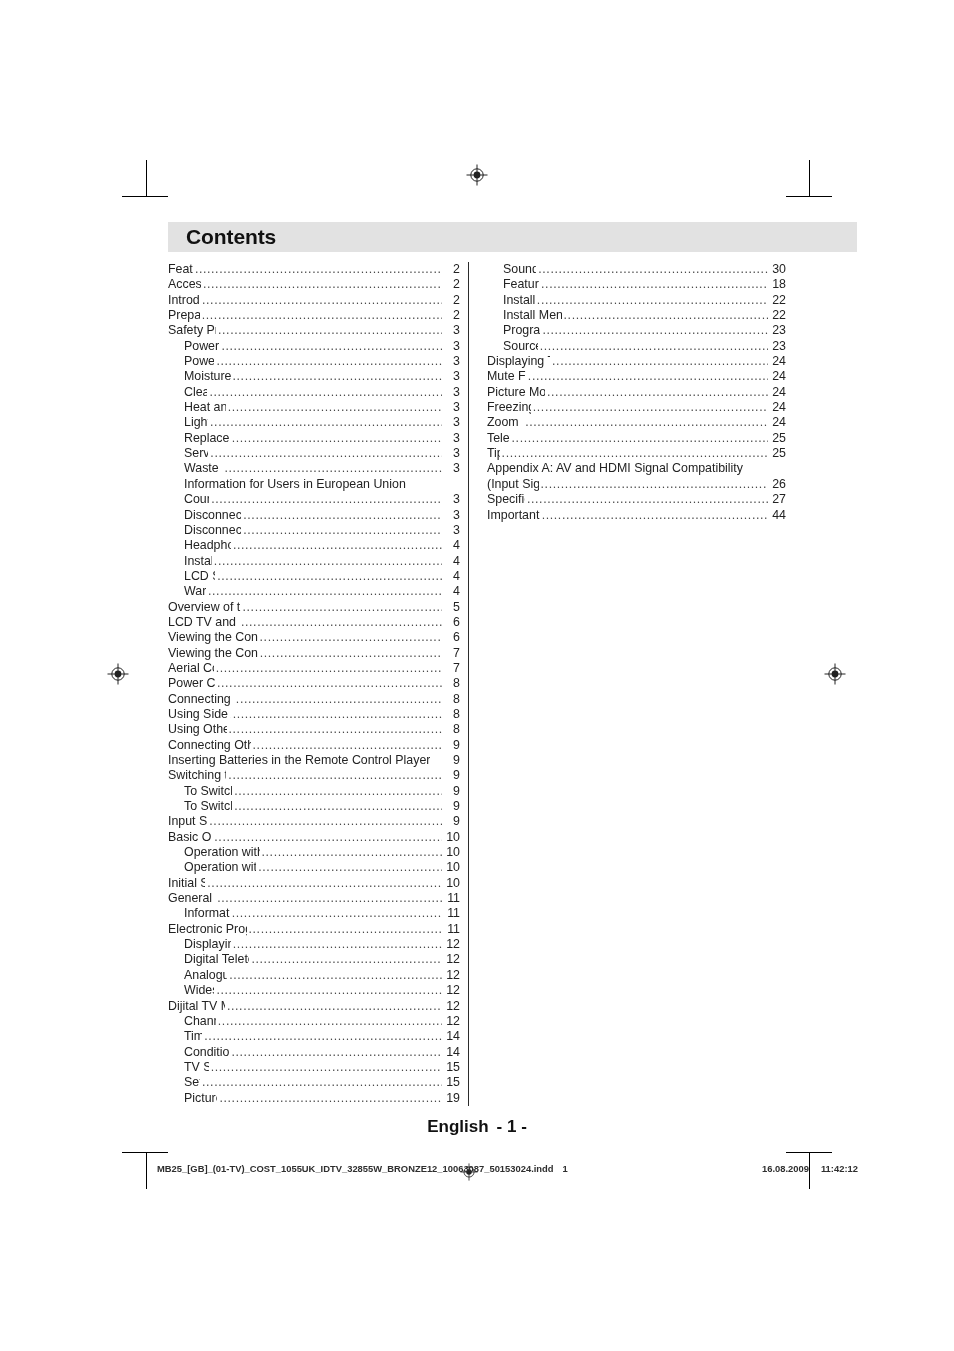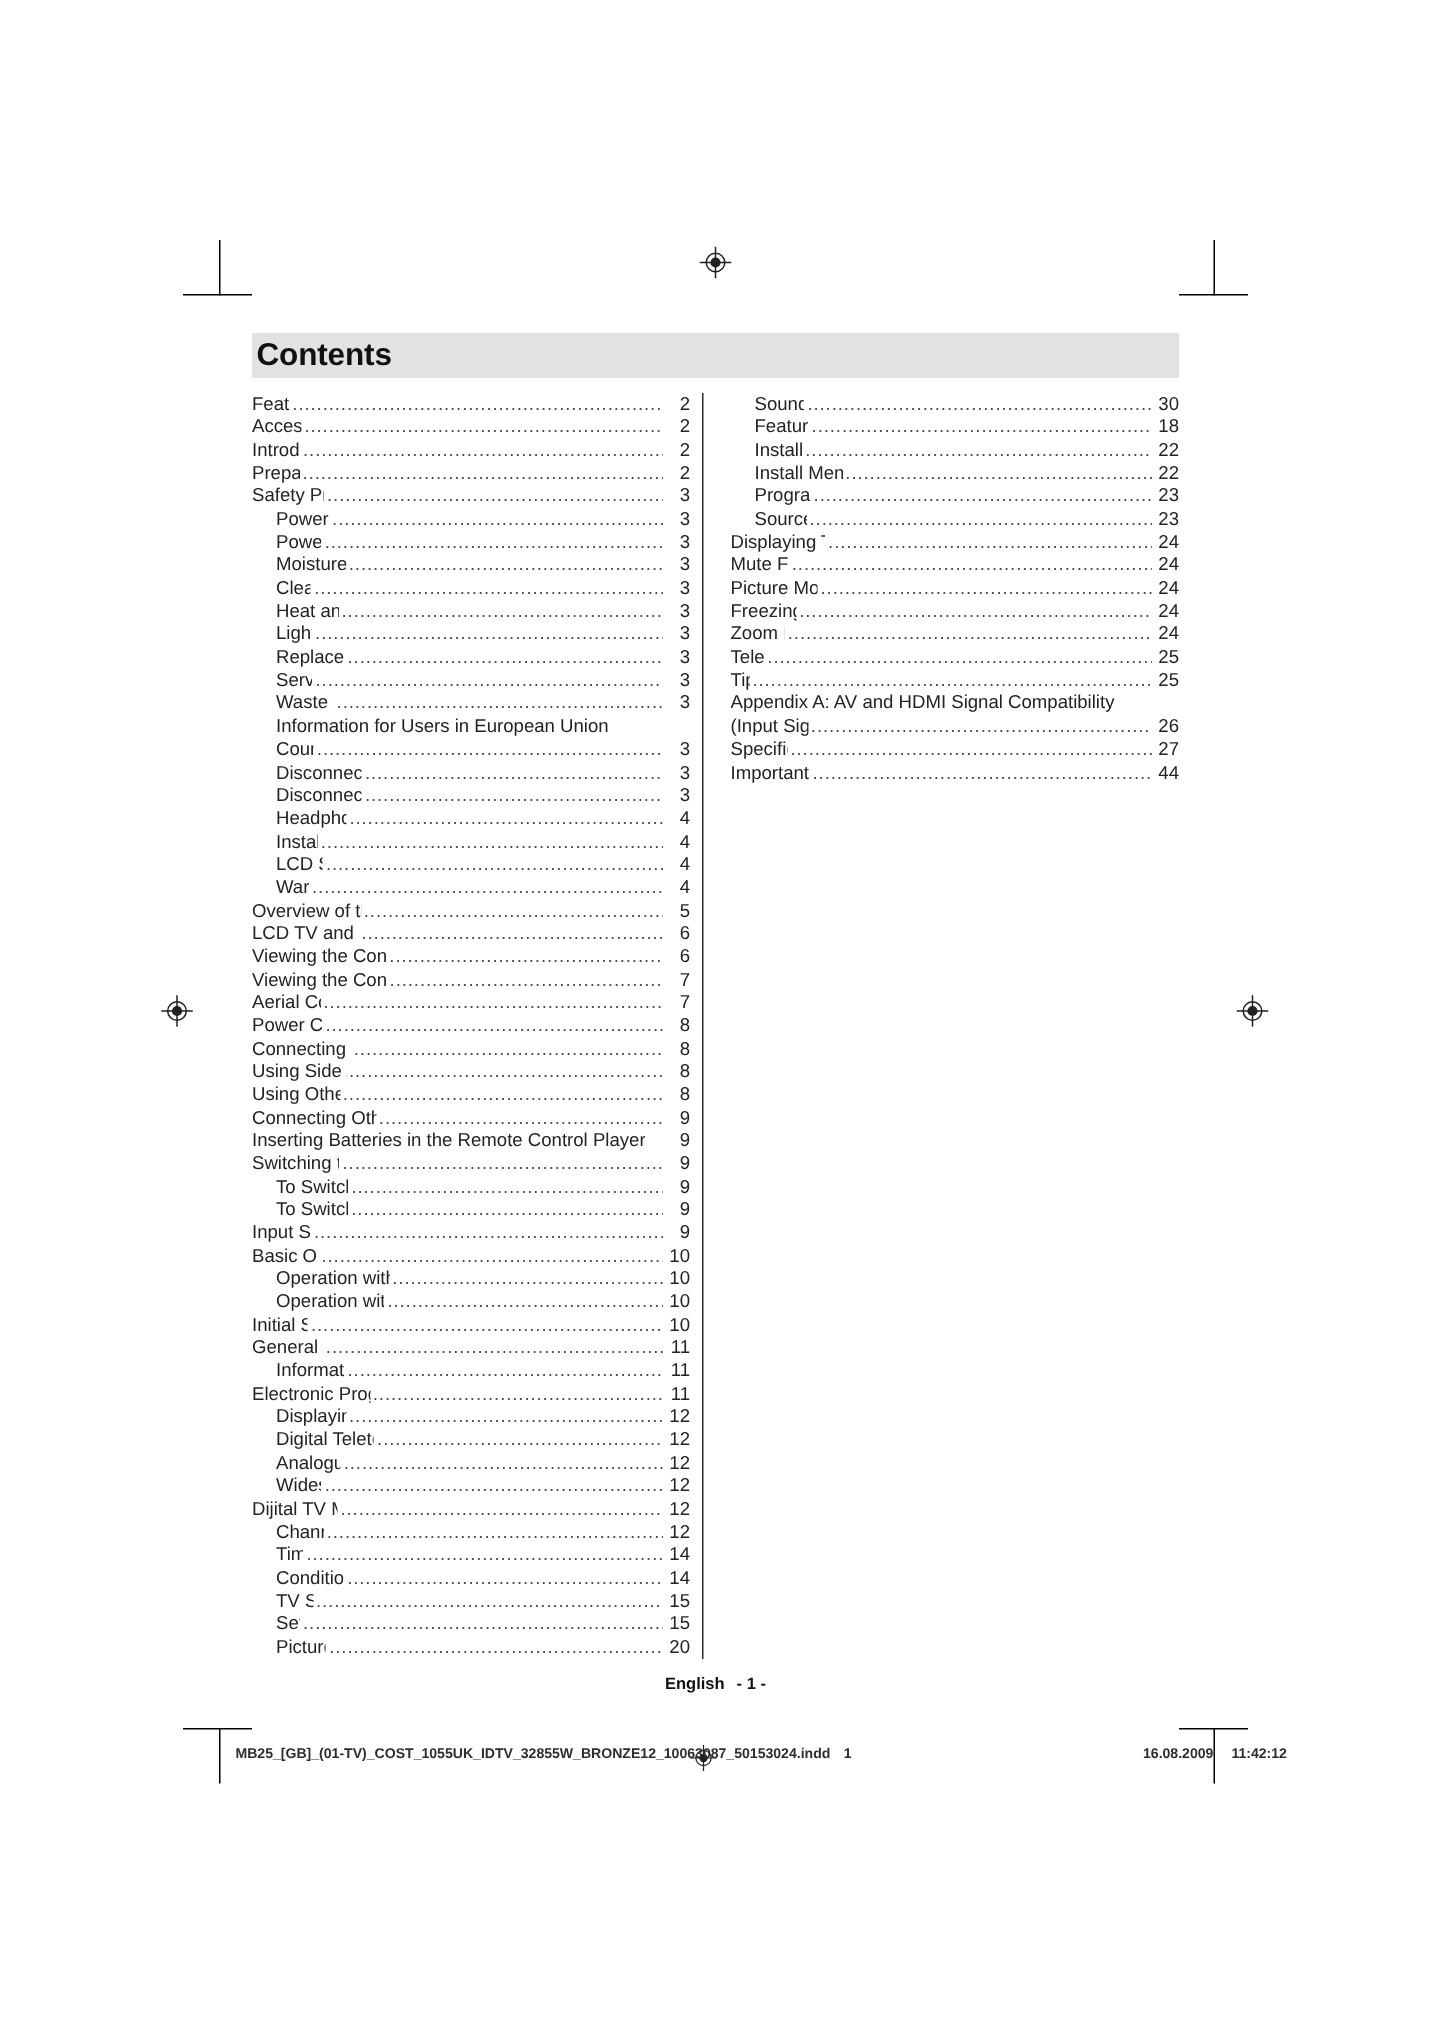--- a/index.html
+++ b/index.html
@@ -40,24 +40,24 @@
   .content {
     position: absolute;
     left: 168px;
     top: 222px;
     width: 618px;
   }
 
   .title-bar {
     background: #e2e2e2;
     height: 30px;
-    width: 618px;
+    width: 689px;
     display: flex;
     align-items: center;
-    padding-left: 3px;
+    padding-left: 18px;
     box-sizing: border-box;
   }
   .title-bar .title {
     font-size: 21px;
     font-weight: bold;
     color: #111;
     letter-spacing: -0.1px;
   }
 
   .toc {
@@ -110,21 +110,21 @@
     padding-left: 2px;
   }
 
   
   .page-footer {
     position: absolute;
     left: 0;
     top: 1117px;
     width: 954px;
     text-align: center;
-    font-size: 11px;
+    font-size: 17px;
     font-weight: bold;
     color: #111;
   }
   .page-footer .lang { letter-spacing: 0px; }
   .page-footer .num { margin-left: 8px; font-weight: bold; }
 
   .imprint {
     position: absolute;
     top: 1163px;
     font-size: 9.4px;
@@ -463,21 +463,21 @@
             <span class="pageno">15</span>
           </div>
           <div class="toc-row lvl2">
             <span class="label">Setup</span>
             <span class="leader">........................................................................................................................</span>
             <span class="pageno">15</span>
           </div>
           <div class="toc-row lvl2">
             <span class="label">Picture Menu</span>
             <span class="leader">........................................................................................................................</span>
-            <span class="pageno">20</span>
+            <span class="pageno">19</span>
           </div>
         </div>
       <div class="col right" id="toc-right">
           <div class="toc-row lvl2">
             <span class="label">Sound Menu</span>
             <span class="leader">........................................................................................................................</span>
             <span class="pageno">30</span>
           </div>
           <div class="toc-row lvl2">
             <span class="label">Feature Menu</span>

